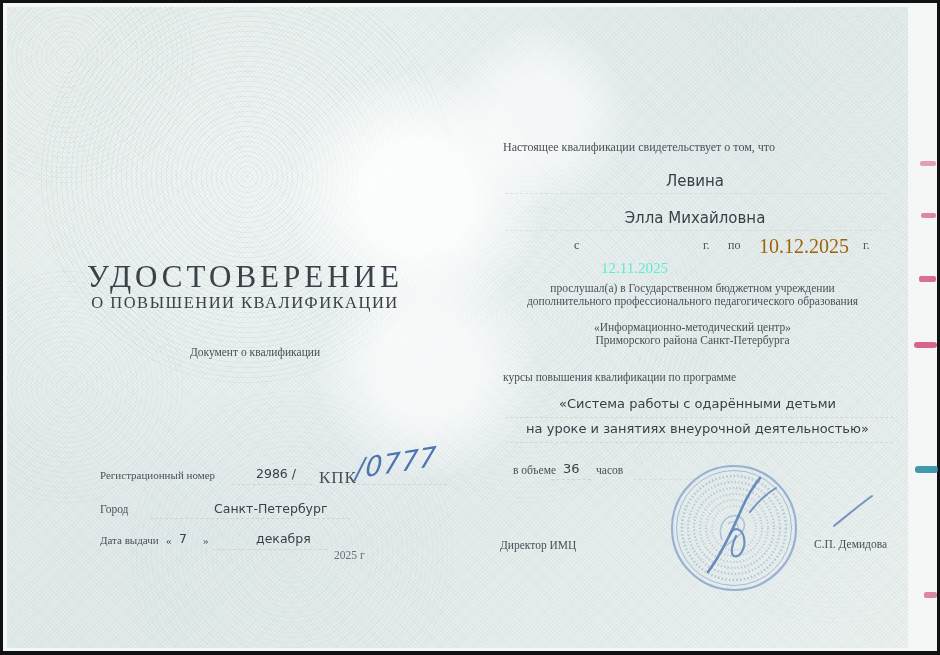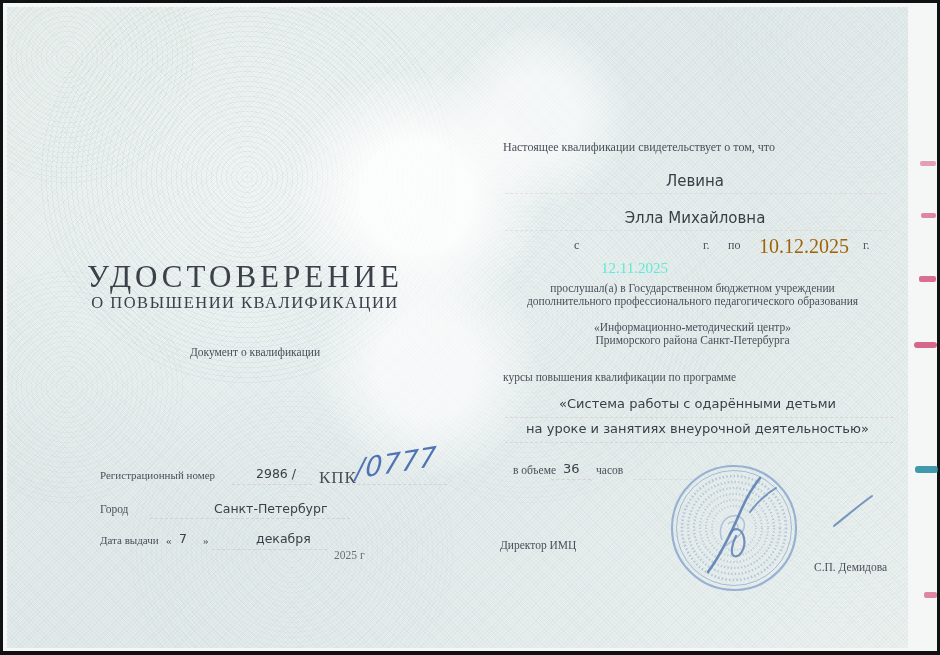--- a/index.html
+++ b/index.html
@@ -100,21 +100,21 @@
   <div class="txt sans center" style="left:505px;top:421px;width:385px;font-size:13px;">на уроке и занятиях внеурочной деятельностью»</div>
   <div class="fill-line" style="left:505px;top:429px;width:388px;height:13px;opacity:.6;"></div>
 
   <div class="txt serif" style="left:503px;top:464px;font-size:11.5px;margin-left:10px;">в объеме</div>
   <div class="txt sans" style="left:563px;top:461px;font-size:13px;">36</div>
   <div class="txt serif" style="left:596px;top:464px;font-size:11.5px;">часов</div>
   <div class="fill-line" style="left:551px;top:466px;width:40px;height:13px;"></div>
   <div class="fill-line" style="left:633px;top:466px;width:60px;height:13px;opacity:.45;"></div>
 
   <div class="txt serif" style="left:500px;top:539px;font-size:11.5px;">Директор ИМЦ</div>
-  <div class="txt serif" style="left:814px;top:538px;font-size:11.5px;margin-top:23px;">С.П. Демидова</div>
+  <div class="txt serif" style="left:814px;top:538px;font-size:11.5px;">С.П. Демидова</div>
 
   <svg class="stamp" width="136" height="136" viewBox="0 0 136 136">
     <g fill="none" stroke="#8ba7cf">
       <circle cx="68" cy="68" r="62" stroke-width="2.2" opacity=".85"></circle>
       <circle cx="68" cy="68" r="57.5" stroke-width="0.9" opacity=".8"></circle>
       <circle cx="68" cy="68" r="52" stroke-width="2.5" opacity=".55" stroke-dasharray="1.5 2.2"></circle>
       <circle cx="68" cy="68" r="46" stroke-width="2.3" opacity=".5" stroke-dasharray="1.4 2.1"></circle>
       <circle cx="68" cy="68" r="40" stroke-width="2.2" opacity=".5" stroke-dasharray="1.4 2"></circle>
       <circle cx="68" cy="68" r="34" stroke-width="2" opacity=".45" stroke-dasharray="1.3 2"></circle>
       <circle cx="68" cy="68" r="28" stroke-width="2" opacity=".45" stroke-dasharray="1.2 1.9"></circle>

